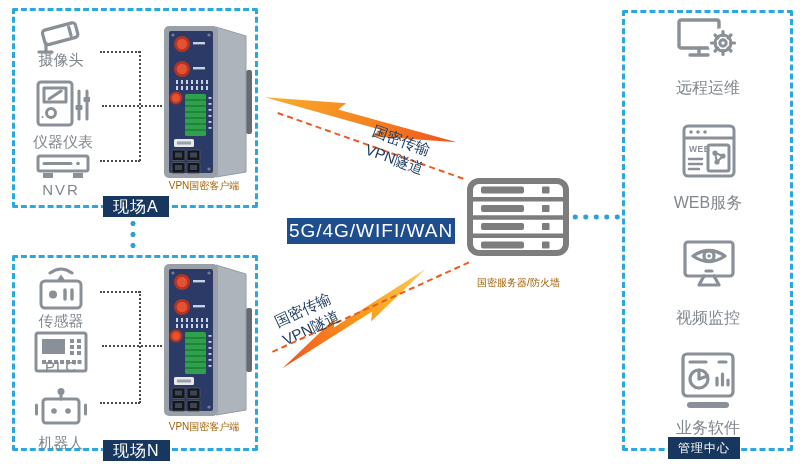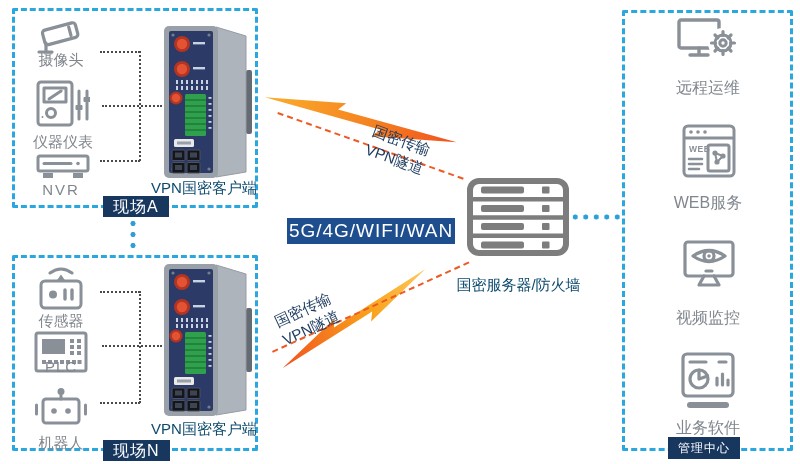--- a/index.html
+++ b/index.html
@@ -3,21 +3,21 @@
 <meta charset="utf-8">
 <style>
   html,body{margin:0;padding:0;background:#fff;}
   #stage{position:relative;width:800px;height:464px;background:#ffffff;overflow:hidden;
          font-family:"Liberation Sans","DejaVu Sans",sans-serif;}
   .abs{position:absolute;}
   .sitebox{position:absolute;border:3px dashed #2BA7E0;border-radius:2px;box-sizing:border-box;background:transparent;}
   .chip{position:absolute;background:#17375F;color:#ffffff;font-size:16px;line-height:17px;
         padding:2px 10px;white-space:nowrap;letter-spacing:1px;}
   .lbl{position:absolute;text-align:center;font-size:15px;color:#81878E;white-space:nowrap;}
-  .navy{position:absolute;text-align:center;font-size:15px;color:#0c4a6e;white-space:nowrap;}
+  .navy{position:absolute;text-align:center;font-size:10px;color:#a16207;white-space:nowrap;}
   .dotline-h{position:absolute;height:0;border-top:2px dotted #4A4A4A;}
   .dotline-v{position:absolute;width:0;border-left:2px dotted #4A4A4A;}
   .tunnel-dash{position:absolute;height:0;border-top:2px dashed #EE5A24;transform-origin:0 0;}
   .bluedots-h{position:absolute;height:10px;
      background-image:radial-gradient(circle,#2A9FD8 2.3px,rgba(42,159,216,0) 2.8px);
      background-size:10.5px 10px;background-position:left center;background-repeat:repeat-x;}
   .bluedots-v{position:absolute;width:10px;
      background-image:radial-gradient(circle,#2A9FD8 2.3px,rgba(42,159,216,0) 2.8px);
      background-size:10px 11px;background-position:center top;background-repeat:repeat-y;}
   .wanbox{position:absolute;background:#1F4E8F;color:#fff;display:flex;align-items:center;

